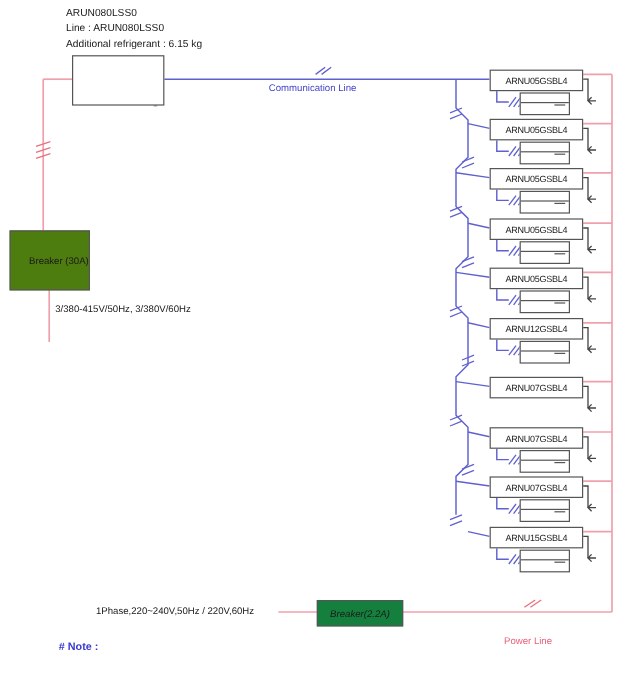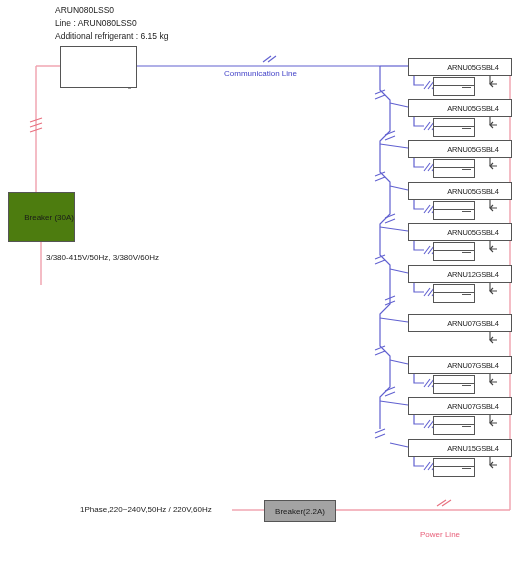--- a/index.html
+++ b/index.html
@@ -18,38 +18,38 @@
 
   
   #brk30{position:absolute;left:8px;top:192px;width:65px;height:48px;
          border:1.2px solid #555;background:#4d7c0f;
          display:flex;align-items:center;justify-content:flex-end;
          font-size:8px;color:#1a1a1a;}
   #volt3{left:6px;top:253px;font-size:8px;color:#1a1a1a;padding-left:40px;}
 
   
   #brk22{position:absolute;left:264px;top:500px;width:70px;height:20px;
-         border:1.2px solid #555;background:#a3a3a3;
+         border:1.2px solid #555;background:#15803d;
          display:flex;align-items:center;justify-content:center;
-         font-size:8px;color:#1a1a1a;}
+         font-size:8px;color:#1a1a1a;font-style:italic;}
   #volt1{left:80px;top:505px;font-size:8px;color:#1a1a1a;}
 
   
   #commlbl{left:224px;top:69px;font-size:8px;color:#4242c8;}
   #pwrlbl{left:420px;top:530px;font-size:8px;color:#e8607a;}
 
   
   #note{left:49px;top:534px;font-size:9px;color:#3a3ad0;font-weight:bold;}
   #note div{margin-bottom:2px;}
 
   
   .iu{position:absolute;left:408px;width:76px;height:16px;
       border:1.2px solid #555;background:#fff;
       display:flex;align-items:center;justify-content:center;
-      font-size:7.5px;color:#1a1a1a;letter-spacing:-0.2px;padding-left:26px;}
+      font-size:7.5px;color:#1a1a1a;letter-spacing:-0.2px;}
   .subbox{position:absolute;left:433px;width:40px;height:17px;
       border:1.1px solid #555;background:#fff;}
   .subbox:before{content:"";position:absolute;left:0;right:0;top:7px;
       border-top:1.1px solid #555;}
   .subbox:after{content:"";position:absolute;right:3px;top:9px;width:9px;
       border-top:1.1px solid #555;}
 </style>
 </head>
 <body>
 
@@ -239,13 +239,14 @@
 <div class="iu" style="top:356px">ARNU07GSBL4</div>
 <div class="subbox" style="top:375px"></div>
 
 <div class="iu" style="top:397px">ARNU07GSBL4</div>
 <div class="subbox" style="top:416px"></div>
 
 <div class="iu" style="top:439px">ARNU15GSBL4</div>
 <div class="subbox" style="top:458px"></div>
 
 <div class="txt" id="note">
+  <div># Note :</div>
 </div>
 
 </body></html>

